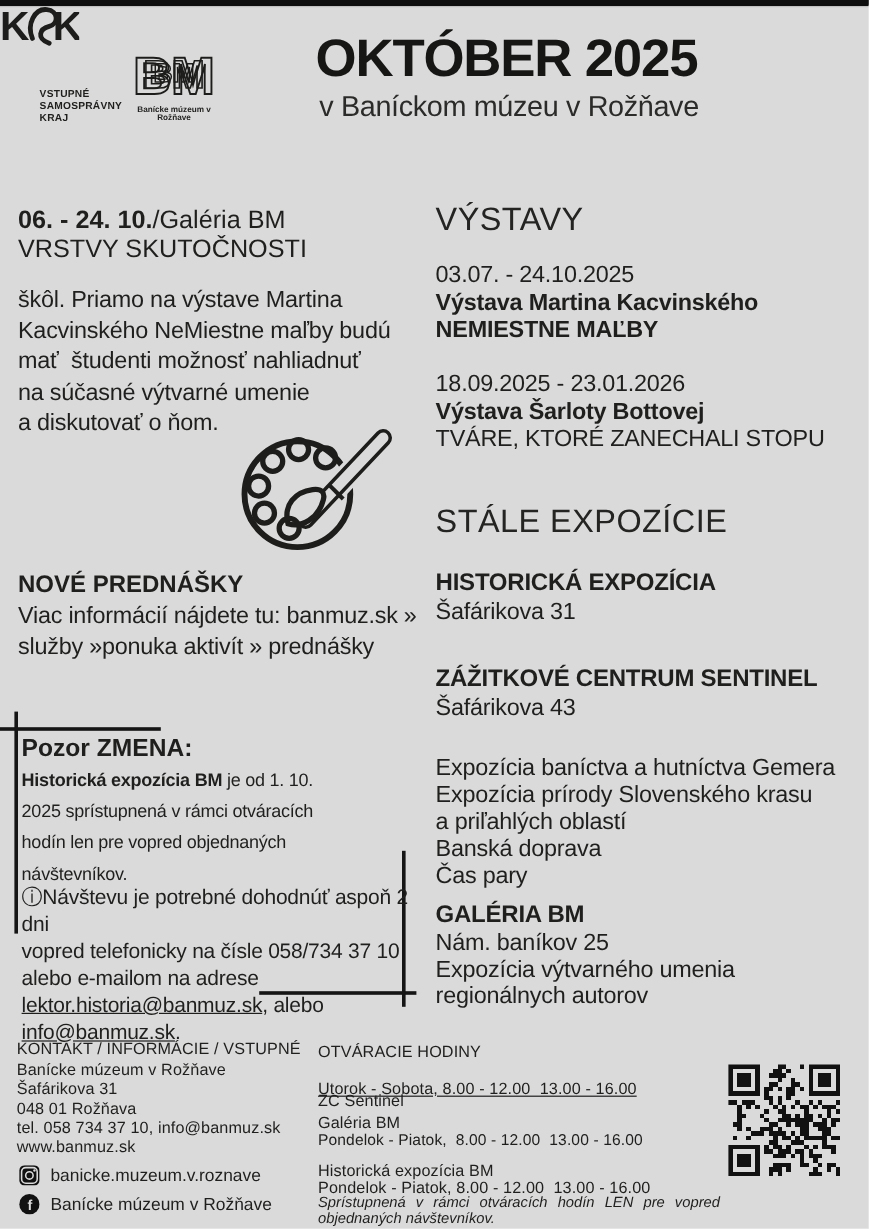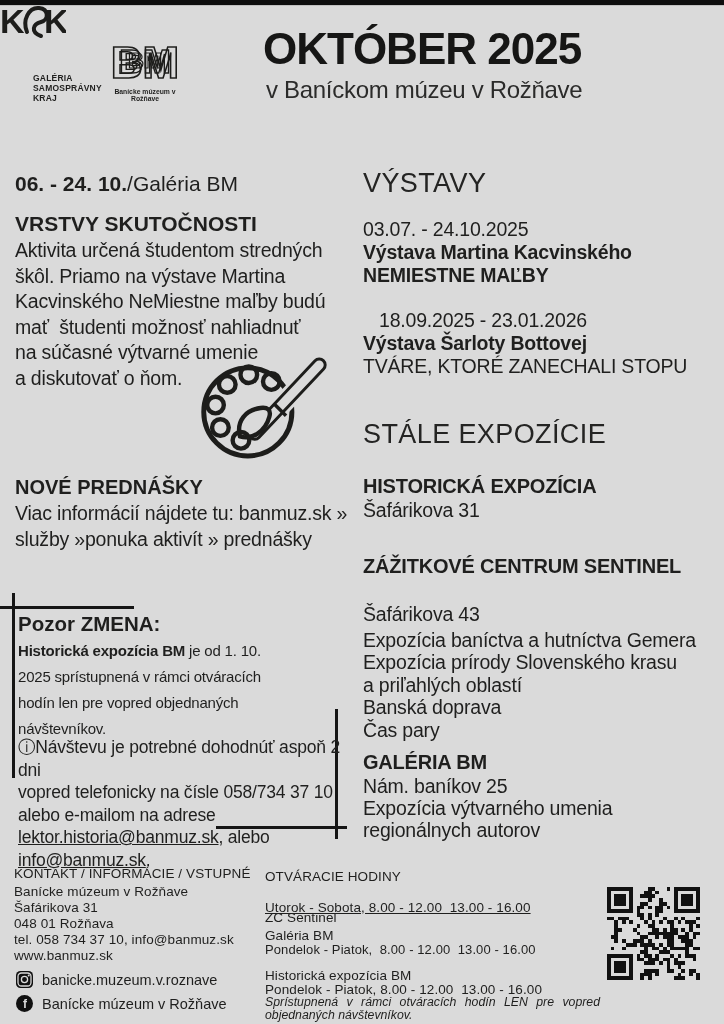--- a/index.html
+++ b/index.html
@@ -19,21 +19,21 @@
   
   .ksk-logo{left:33; top:31;}
   .ksk-cap{left:33px; top:73px; font-size:8.5px; font-weight:700; line-height:1.2; letter-spacing:.2px;}
   .bm-logo{left:112px; top:28px;}
   .bm-cap{left:109px; top:88px; width:72px; font-size:6.8px; text-align:center; font-weight:700;}
   .title{left:263px; top:24px; font-size:44px; font-weight:800; letter-spacing:-1px; color:#161615;}
   .subtitle{left:266px; top:76px; font-size:24px; letter-spacing:-.3px; color:#2b2b2a;}
 
   
   .ev-head{left:15px; top:172px; font-size:21px;}
-  .ev-title{left:15px; top:196px; font-size:21px; font-weight:700;margin-top:16px;}
+  .ev-title{left:15px; top:196px; font-size:21px; font-weight:400;}
   .para{font-size:19.5px; line-height:25.5px; letter-spacing:-.2px;}
   .p1{left:15px; top:238px; width:340px;}
   .palette{left:192px; top:348px;}
   .lect-title{left:15px; top:476px; font-size:20px; font-weight:700;}
   .p2{left:15px; top:501px; width:345px;}
 
   .bl{background:#151515;}
   .bl-h1{left:0; top:606px; width:134px; height:3px;}
   .bl-v1{left:12px; top:593px; width:3px; height:185px;}
   .bl-h2{left:216px; top:826px; width:131px; height:3px;}
@@ -43,24 +43,24 @@
   .p3{left:18px; top:638px; width:325px; font-size:15px; line-height:26px; letter-spacing:-.2px;}
   .p4{left:18px; top:736px; width:330px; font-size:17.5px; line-height:22.5px; letter-spacing:-.2px;}
   .u{text-decoration:underline;}
 
   
   .rc-h{font-size:27px; letter-spacing:.4px; color:#242423;}
   .vystavy-h{left:363px; top:168px;}
   .stale-h{left:363px; top:419px;}
   .rl{left:363px; font-size:19.5px; letter-spacing:-.2px;}
   .ex1-d{top:218px;} .ex1-1{top:241px; font-weight:700;} .ex1-2{top:264px; font-weight:700;}
-  .ex2-d{top:309px;margin-left:16px;} .ex2-1{top:332px; font-weight:700;} .ex2-2{top:355px; font-weight:400;}
+  .ex2-d{top:309px;} .ex2-1{top:332px; font-weight:700;} .ex2-2{top:355px; font-weight:400;}
   .sec-t{font-weight:700; font-size:20px;}
   .hist-t{top:475px;} .hist-a{top:499px;}
-  .sent-t{top:555px;} .sent-a{top:579px;margin-top:24px;}
+  .sent-t{top:555px;} .sent-a{top:579px;}
   .sent-l{top:607px; width:352px; line-height:22.4px;margin-top:22px;}
   .gal-t{top:751px;} .gal-a{top:775px;}
   .gal-l{top:797px; width:352px; line-height:22.4px;}
 
   
   .ft{font-size:13.5px; letter-spacing:.1px;}
   .kontakt-h{left:14px; top:866px;}
   .kontakt-l{left:14px; top:884px; line-height:15.9px;}
   .soc{left:16px; display:flex; align-items:center; gap:9px; font-size:14.5px;}
   .ig-row{top:971px;} .fb-row{top:995px;}
@@ -80,21 +80,21 @@
   <div class="abs topband"></div>
 
   <div class="abs ksk-logo">
     <svg width="66" height="42" viewBox="0 0 66 42">
       <text x="0" y="33" font-size="34" font-weight="bold" fill="#1d1d1b" font-family="Liberation Sans, DejaVu Sans, sans-serif">K</text>
       <path d="M27,32 C22,20 29,7 39,8 C49,9 49,20 41,22 C33,24 30,32 41,36" fill="none" stroke="#1d1d1b" stroke-width="4" stroke-linecap="round"></path>
       <text x="44" y="33" font-size="34" font-weight="bold" fill="#1d1d1b" font-family="Liberation Sans, DejaVu Sans, sans-serif">K</text>
     </svg>
   </div>
   <div class="abs ksk-cap">
-      <div>GALÉRIA</div>
+      <div>VSTUPNÉ</div>
       <div>SAMOSPRÁVNY</div>
       <div>KRAJ</div>
     </div>
 
   <div class="abs bm-logo">
     <svg width="66" height="58" viewBox="0 0 66 58">
       <g fill="none" stroke="#1d1d1b" font-family="Liberation Sans, DejaVu Sans, sans-serif" font-weight="bold" text-anchor="middle">
         <text x="33" y="50" font-size="44" stroke-width="1.6">BM</text>
         <text x="33" y="45" font-size="33" stroke-width="1.4">BM</text>
         <text x="33" y="40" font-size="22" stroke-width="1.2">BM</text>
@@ -102,21 +102,21 @@
     </svg>
   </div>
   <div class="abs bm-cap">Banícke múzeum v Rožňave</div>
 
   <div class="abs title">OKTÓBER 2025</div>
   <div class="abs subtitle">v Baníckom múzeu v Rožňave</div>
   <div class="abs rule rule1"></div>
 
   <div class="abs ev-head"><span class="b">06. - 24. 10.</span><span>/Galéria BM</span></div>
   <div class="abs ev-title">VRSTVY SKUTOČNOSTI</div>
-  <div class="abs para p1 pre"><div>Aktivita určená študentom stredných</div><div>škôl. Priamo na výstave Martina</div><div>Kacvinského NeMiestne maľby budú</div><div>mať  študenti možnosť nahliadnuť</div><div>na súčasné výtvarné umenie</div><div>a diskutovať o ňom.</div></div>
+  <div class="abs para p1 pre"><div>škôl. Priamo na výstave Martina</div><div>Kacvinského NeMiestne maľby budú</div><div>mať  študenti možnosť nahliadnuť</div><div>na súčasné výtvarné umenie</div><div>a diskutovať o ňom.</div></div>
 
   <div class="abs palette">
     <svg width="142" height="118" viewBox="0 0 145 118">
       <circle cx="57" cy="64" r="45" fill="none" stroke="#1d1d1b" stroke-width="5"></circle>
       <line x1="64" y1="86" x2="130" y2="16" stroke="#dadada" stroke-width="21" stroke-linecap="round"></line>
       <line x1="64" y1="86" x2="130" y2="16" stroke="#1d1d1b" stroke-width="15" stroke-linecap="round"></line>
       <line x1="64" y1="86" x2="130" y2="16" stroke="#dadada" stroke-width="9" stroke-linecap="round"></line>
       <path d="M70,60 C55,62 45,73 49,89 C61,93 75,84 79,69 C81,62 77,59 70,60 Z" fill="#dadada" stroke="#1d1d1b" stroke-width="4.5"></path>
       <line x1="84" y1="56" x2="96" y2="68" stroke="#1d1d1b" stroke-width="3.5"></line>
       <circle cx="36" cy="36" r="8.5" fill="none" stroke="#1d1d1b" stroke-width="4.5"></circle>

